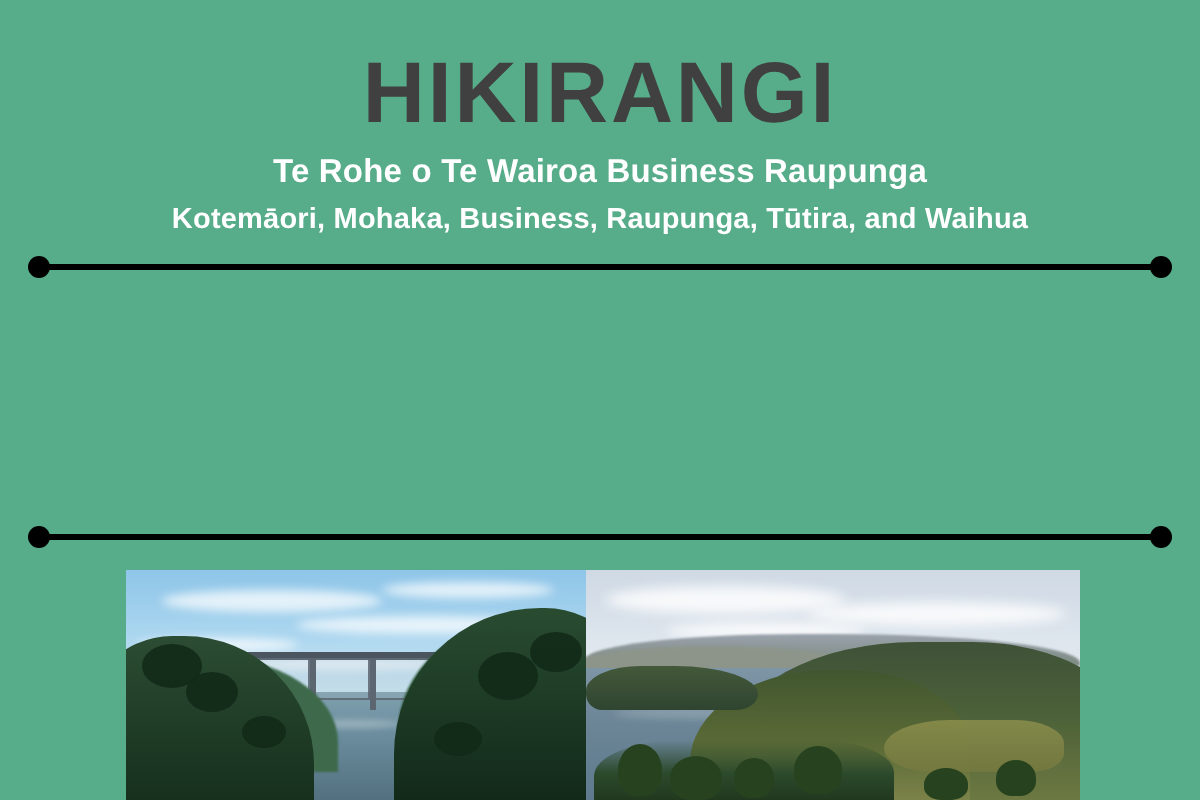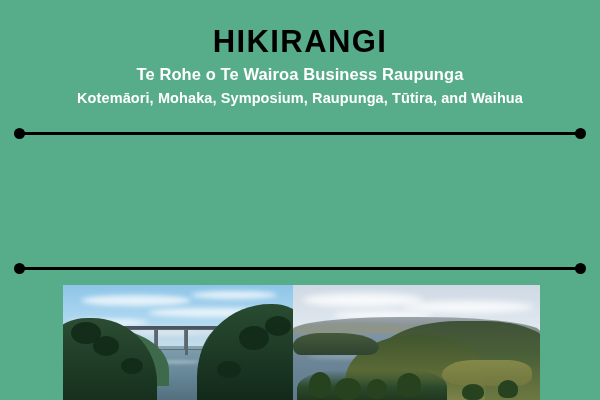--- a/index.html
+++ b/index.html
@@ -20,22 +20,22 @@
     background: #57ac8a;
     overflow: hidden;
   }
 
   
   .header {
     padding-top: 26px;
     text-align: center;
   }
   .title {
-    color: #000000;
-    font-size: 31px;
+    color: #404040;
+    font-size: 43px;
     font-weight: bold;
     letter-spacing: 1.4px;
     line-height: 1;
     margin: 0 0 9px 0;
     text-align: center;
   }
   .subtitle {
     color: #ffffff;
     font-size: 16.5px;
     font-weight: bold;
@@ -378,21 +378,21 @@
   }
 </style>
 </head>
 <body>
 
 <div class="poster">
 
   <div class="header">
     <h1 class="title">HIKIRANGI</h1>
     <p class="subtitle">Te Rohe o Te Wairoa Business Raupunga</p>
-    <p class="locations">Kotemāori, Mohaka, Symposium, Raupunga, Tūtira, and Waihua</p>
+    <p class="locations">Kotemāori, Mohaka, Business, Raupunga, Tūtira, and Waihua</p>
   </div>
 
   <div class="divider" id="divider-top">
     <span class="dot left"></span>
     <span class="bar"></span>
     <span class="dot right"></span>
   </div>
 
 
 

